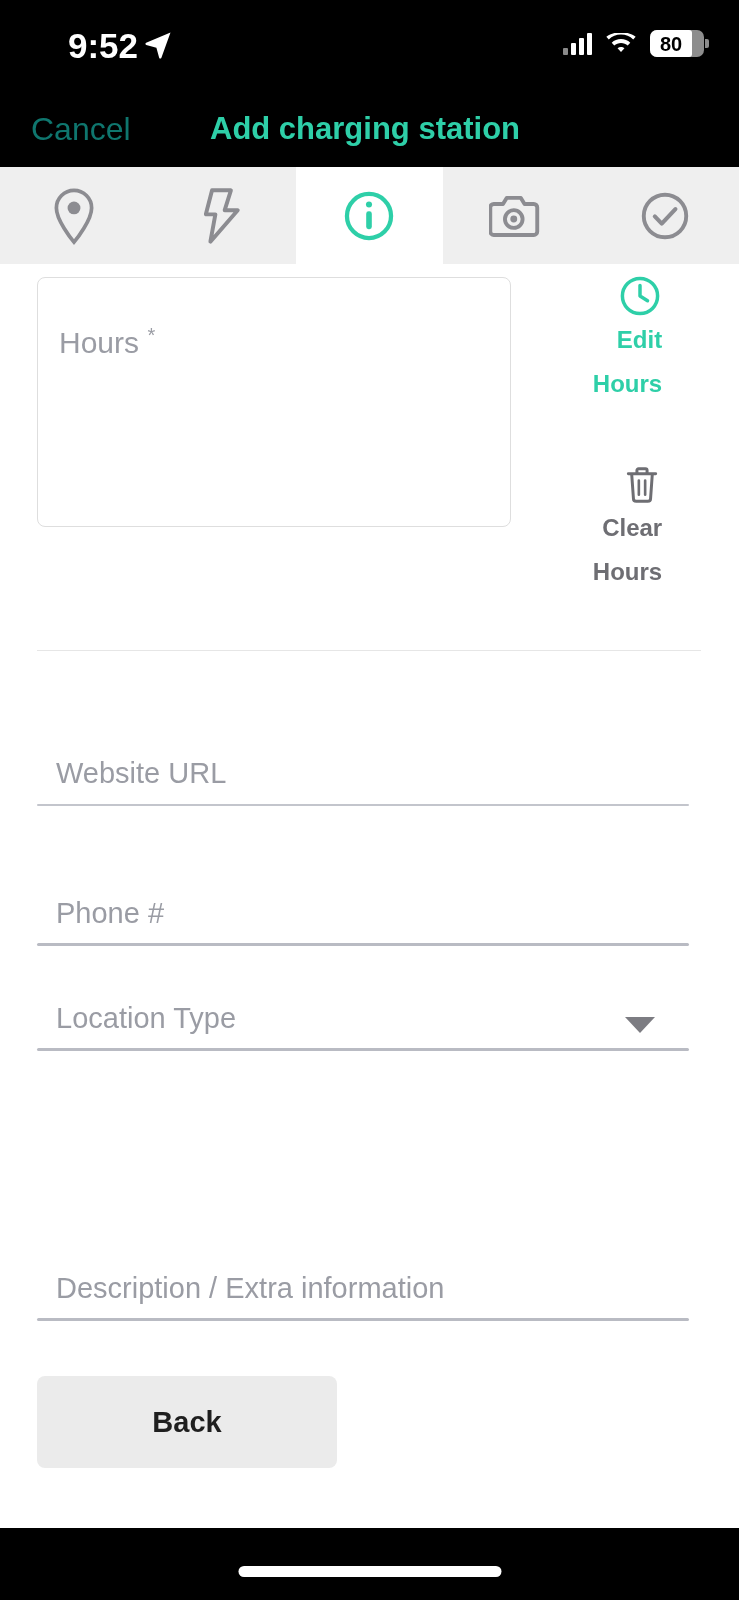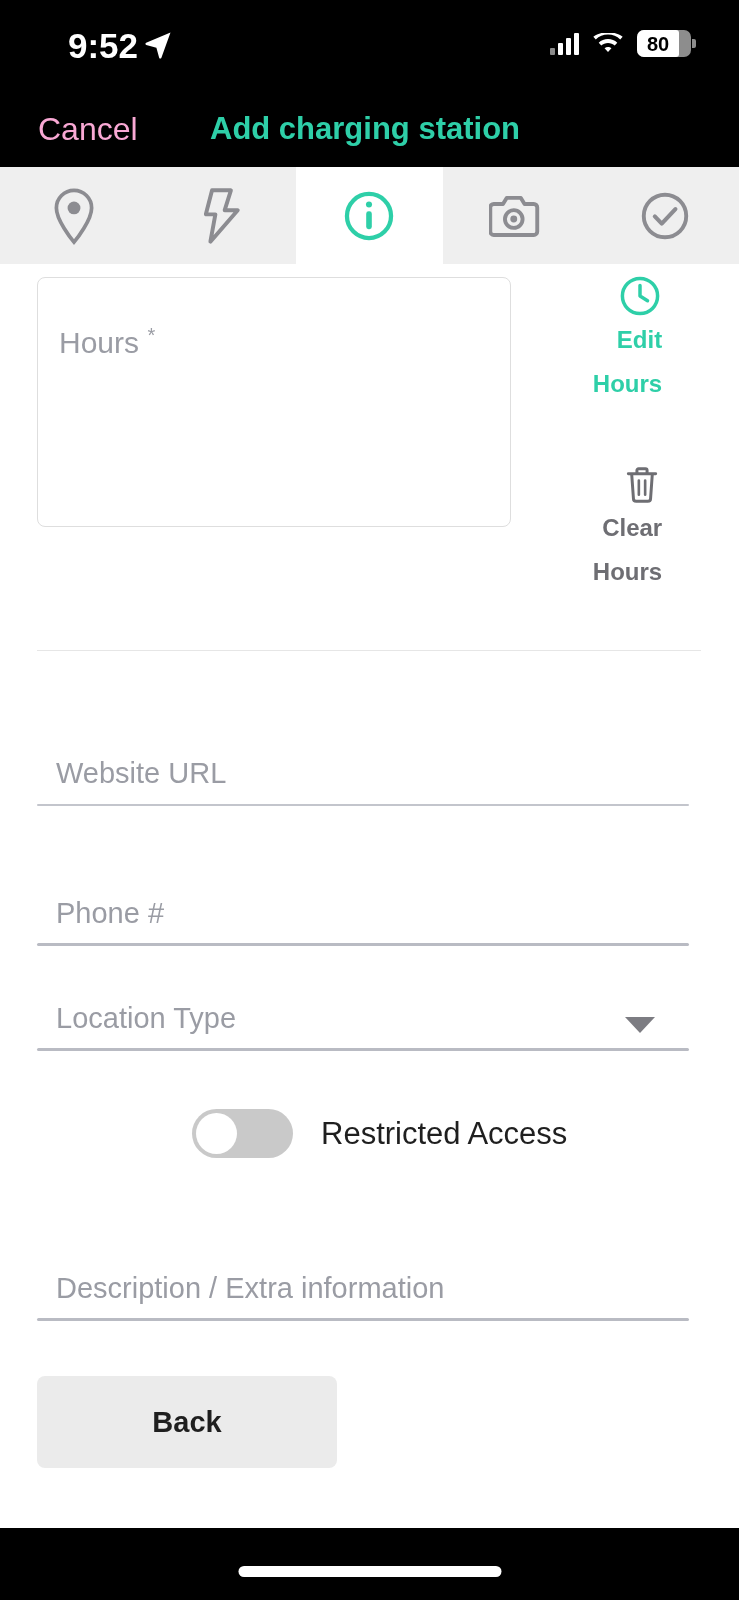--- a/index.html
+++ b/index.html
@@ -15,21 +15,21 @@
   .statusbar{
     position:absolute; left:0; top:0; width:739px; height:92px;
     background:#000000;
   }
   .sb-time{
     position:absolute; left:68px; top:26px;
     color:#ffffff; font-size:35px; font-weight:700; letter-spacing:0px;
   }
   .sb-loc{ position:absolute; left:143px; top:30px; width:30px; height:30px; }
   .sb-right{
-    position:absolute; right:48px; top:30px;
+    position:absolute; right:35px; top:30px;
     display:flex; align-items:center; gap:14px;
   }
   .bars{ display:flex; align-items:flex-end; gap:3px; height:22px; }
   .bars i{ display:block; width:5px; background:#ffffff; border-radius:1px; }
   .bars i:nth-child(1){ height:7px;  background:#8a8a8a; }
   .bars i:nth-child(2){ height:12px; }
   .bars i:nth-child(3){ height:17px; }
   .bars i:nth-child(4){ height:22px; }
   .wifi{ width:30px; height:22px; }
   .battery{
@@ -50,22 +50,22 @@
     background:#8d8d8d; border-radius:0 2px 2px 0;
   }
 
   
   .navbar{
     position:absolute; left:0; top:92px; width:739px; height:75px;
     background:#000000;
   }
   .nav-cancel{
     position:absolute; left:31px; top:16px;
-    color:#f9a8d4; font-size:32px; font-weight:400; line-height:42px;
-    background:none; border:none; font-family:inherit; cursor:pointer;margin-left:7px;
+    color:#0f766e; font-size:32px; font-weight:400; line-height:42px;
+    background:none; border:none; font-family:inherit; cursor:pointer;
   }
   .nav-title{
     position:absolute; left:210px; top:16px;
     color:#2ecfa8; font-size:31px; font-weight:700; line-height:42px;
   }
 
   
   .tabbar{
     position:absolute; left:0; top:167px; width:739px; height:97px;
     background:#efefef; display:flex;
@@ -283,26 +283,20 @@
       <div class="ph">Location Type</div>
       <div class="caret"></div>
       <div class="ul"></div>
     </div>
 
     <div class="field" style="top:610px; height:72px;">
       <div class="ph">Phone #</div>
       <div class="ul"></div>
     </div>
 
-    <div class="toggle-row">
-      <div class="toggle">
-        <div class="knob"></div>
-      </div>
-      <div class="toggle-label">Restricted Access</div>
-    </div>
 
     <div class="field" style="top:985px; height:72px;">
       <div class="ph">Description / Extra information</div>
       <div class="ul"></div>
     </div>
 
     <div class="buttons">
       <button class="btn btn-back">Back</button>
     </div>
 

